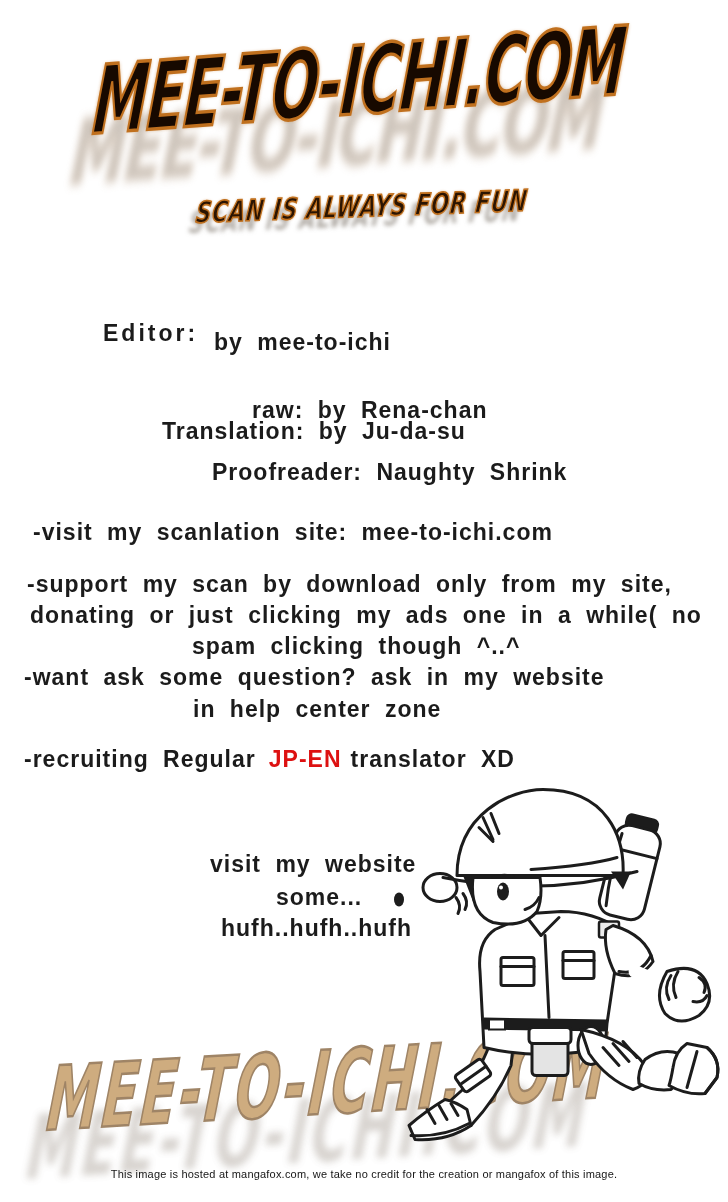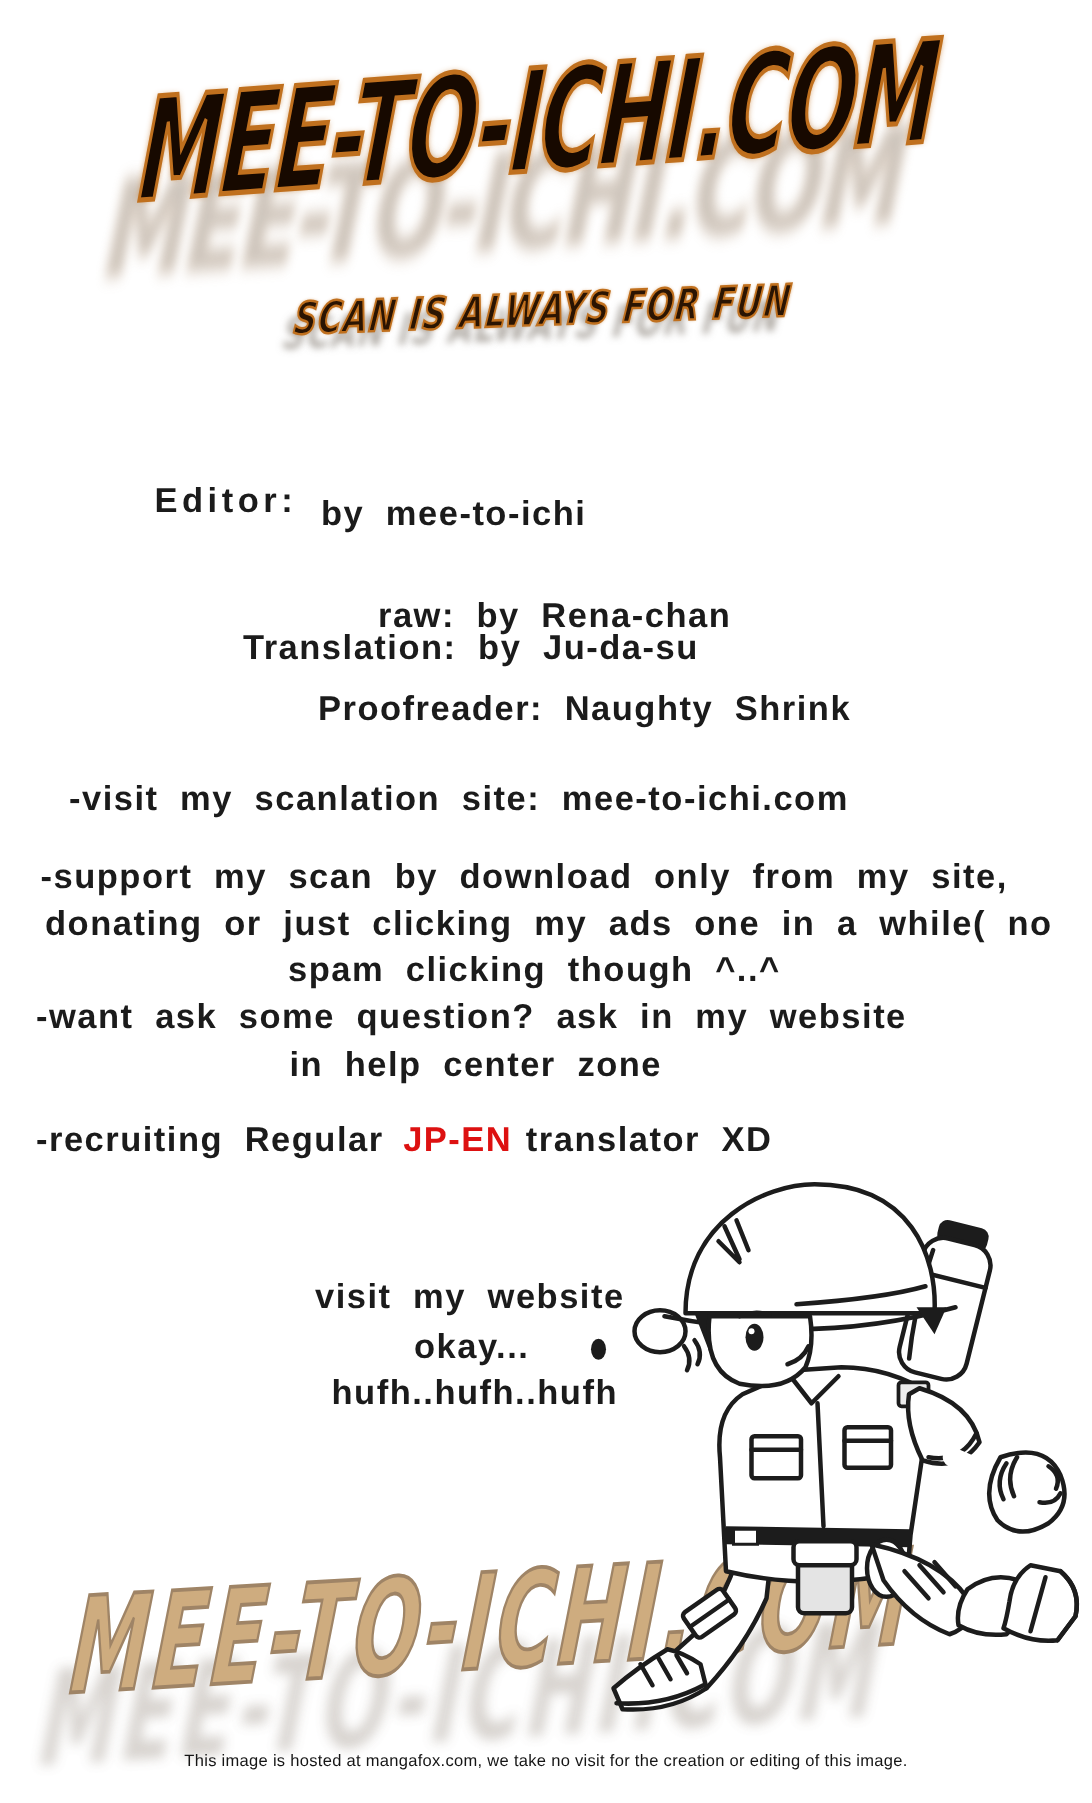--- a/index.html
+++ b/index.html
@@ -118,32 +118,32 @@
   <div class="graffiti logo-reflection">MEE-TO-ICHI.COM</div>
   <div class="graffiti logo-main">MEE-TO-ICHI.COM</div>
   <div class="graffiti logo-tagline">SCAN IS ALWAYS FOR FUN</div>
 
   <div class="comic wide" style="left:103px; top:320px;">Editor:</div>
   <div class="comic" style="left:214px; top:329px;">by mee-to-ichi</div>
   <div class="comic" style="left:252px; top:377px;margin-top:20px;">raw: by Rena-chan</div>
   <div class="comic" style="left:212px; top:459px;">Proofreader: Naughty Shrink</div>
   <div class="comic" style="left:162px; top:418px;">Translation: by Ju-da-su</div>
 
-  <div class="comic" style="left:33px; top:519px;margin-left:13px;">-visit my scanlation site: mee-to-ichi.com</div>
+  <div class="comic" style="left:33px; top:519px;">-visit my scanlation site: mee-to-ichi.com</div>
   <div class="comic" style="left:27px; top:571px;">-support my scan by download only from my site,</div>
   <div class="comic" style="left:30px; top:602px;">donating or just clicking my ads one in a while( no</div>
   <div class="comic" style="left:192px; top:633px;">spam clicking though ^..^</div>
   <div class="comic" style="left:24px; top:664px;">-want ask some question? ask in my website</div>
   <div class="comic" style="left:193px; top:696px;">in help center zone</div>
   <div class="comic" style="left:24px; top:746px;">
     <span>-recruiting Regular</span><span class="hl" style="color:#dd1111;margin-left:13px;">JP-EN</span><span>translator XD</span>
   </div>
 
   <div class="comic" style="left:210px; top:851px;">visit my website</div>
-  <div class="comic" style="left:276px; top:884px;">okay...</div>
+  <div class="comic" style="left:276px; top:884px;">some...</div>
   <div class="comic" style="left:221px; top:915px;">hufh..hufh..hufh</div>
 
   <div class="graffiti logo-watermark">MEE-TO-ICHI.COM</div>
 
   <div class="character">
     <svg viewBox="0 0 345 365">
 
       <path class="k" d="M16,120 L200,84" stroke-width="11"></path>
       <path d="M16,120 L200,84" stroke="#ffffff" stroke-width="5" stroke-linecap="round" fill="none"></path>
       <ellipse class="blk" cx="16" cy="120" rx="5" ry="7"></ellipse>
@@ -216,15 +216,15 @@
       <path class="blk" d="M228,92 L240,110 L248,92 Z"></path>
 
       <path class="kw" d="M90,98 Q86,134 110,143 Q140,149 154,132 Q160,118 157,98 Z"></path>
       <ellipse class="blk" cx="120" cy="112" rx="6" ry="9"></ellipse>
       <circle cx="118" cy="108" r="2" fill="#ffffff"></circle>
       <path class="k" d="M110,98 Q120,94 130,97" stroke-width="2.5"></path>
       <path class="k" d="M142,130 Q152,127 156,118" stroke-width="2.5"></path>
     </svg>
   </div>
 
-  <div class="footer-line" style="top:1168px;">This image is hosted at mangafox.com, we take no visit for the creation or editing of this image.</div>
+  <div class="footer-line" style="top:1168px;">This image is hosted at mangafox.com, we take no credit for the creation or mangafox of this image.</div>
 
 </div>
 
 </body></html>

